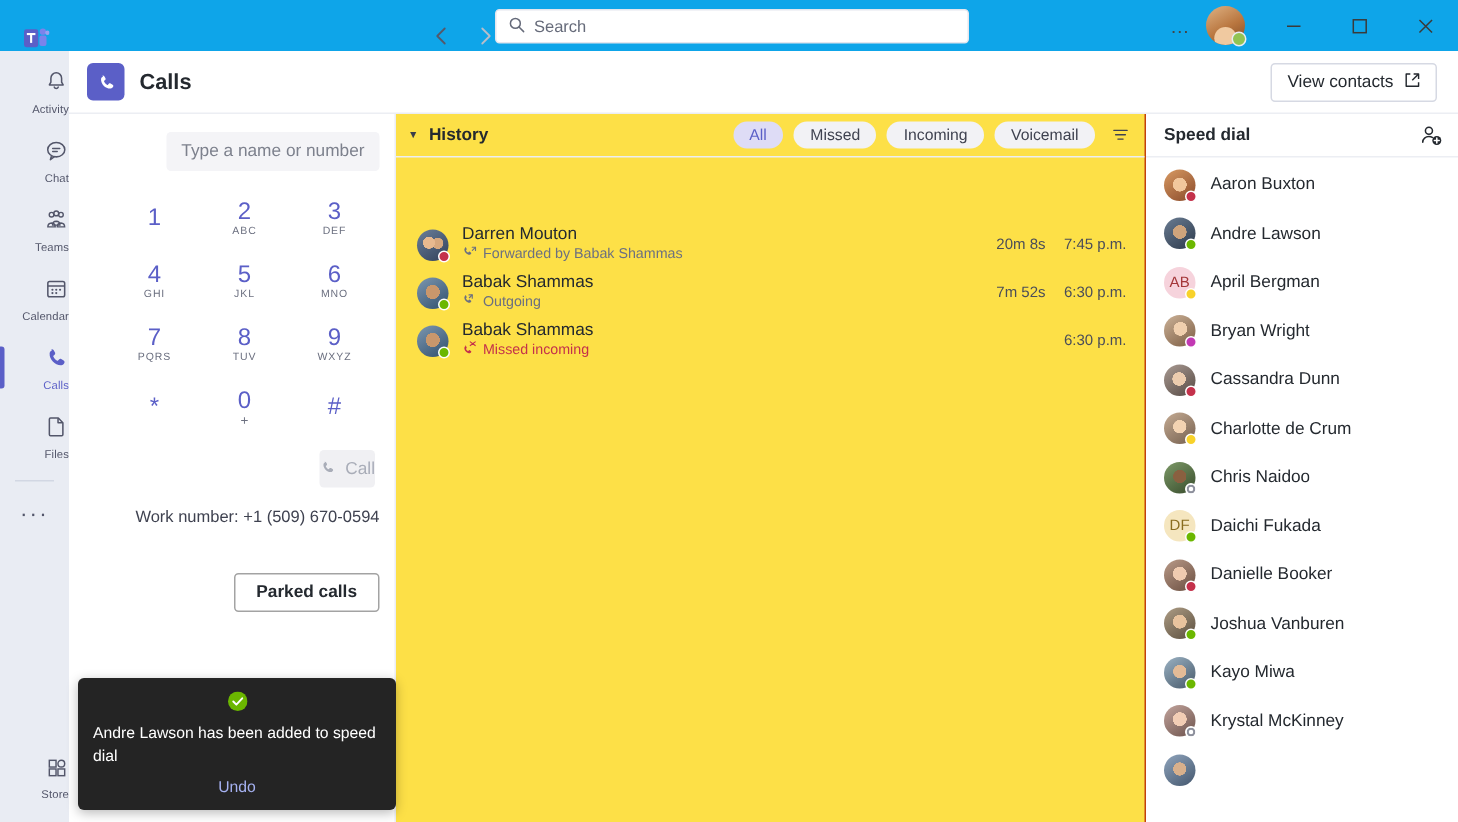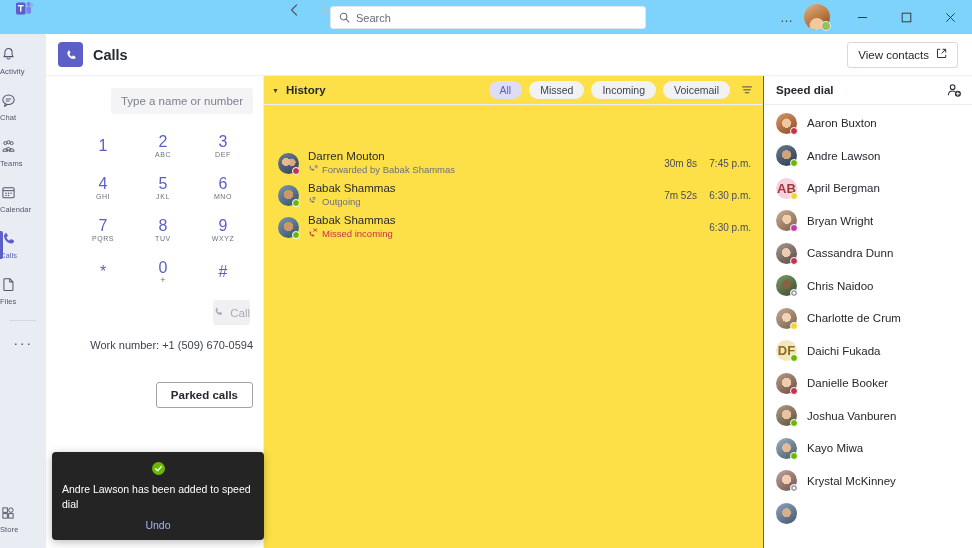--- a/index.html
+++ b/index.html
@@ -8,22 +8,22 @@
     font-family: "Liberation Sans", sans-serif;
     background: #e9ecf3;
     overflow: hidden;
     -webkit-font-smoothing: antialiased;
   }
   .app { position: relative; width: 972px; height: 548px; display: flex; flex-direction: column; }
 
   
   .titlebar {
     height: 34px; flex: 0 0 34px;
-    background: #7dd3fc;
-    display: flex; align-items: flex-start;
+    background: #0ea5e9;
+    display: flex; align-items: flex-end;
     position: relative;
   }
   .tb-logo { width: 48px; display: flex; align-items: center; justify-content: center; }
   .tb-logo svg { display: block; }
   .tb-nav { display: flex; align-items: center; gap: 10px; margin-left: 236px; }
   .navbtn {
     width: 20px; height: 20px; display: flex; align-items: center; justify-content: center;
     color: #55586a; font-size: 13px; line-height: 1; cursor: pointer;
   }
   .navbtn.disabled { color: #b9bdc9; }
@@ -68,21 +68,21 @@
   .body { flex: 1; display: flex; min-height: 0; }
 
   
   .rail {
     width: 46px; flex: 0 0 46px; background: #e9ecf3;
     display: flex; flex-direction: column; align-items: center;
     padding-top: 4px; position: relative;
   }
   .rail-item {
     width: 46px; height: 46px; display: flex; flex-direction: column;
-    align-items: flex-start; justify-content: center; gap: 1px;
+    align-items: flex-end; justify-content: center; gap: 1px;
     color: #53566a; cursor: pointer; position: relative;
   }
   .rail-item .rl { font-size: 7.5px; line-height: 1; letter-spacing: .1px; }
   .rail-item.active { color: #5b5fc7; }
   .rail-item.active::before {
     content: ""; position: absolute; left: 0; top: 9px;
     width: 3px; height: 28px; border-radius: 0 2px 2px 0; background: #5b5fc7;
   }
   .rail-more { width: 46px; height: 34px; display: flex; align-items: center; justify-content: center;
     color: #53566a; font-size: 15px; letter-spacing: 1.5px; cursor: pointer; margin-top: 2px; }
@@ -186,21 +186,21 @@
     padding: 0 10px 0 12px; border-bottom: 1px solid #eceef3;
   }
   .sd-title { font-size: 11.5px; font-weight: bold; color: #24292f; }
   .sd-add { margin-left: auto; cursor: pointer; display: flex; align-items: center; }
   .sd-list { flex: 1; overflow: hidden; padding-top: 2px; }
   .sd-row { height: 32.5px; display: flex; align-items: center; padding: 0 12px; cursor: pointer; }
   .sd-av { position: relative; width: 21px; height: 21px; margin-right: 10px; flex: 0 0 21px; }
   .sd-av .ph {
     width: 21px; height: 21px; border-radius: 50%; overflow: hidden;
     display: flex; align-items: center; justify-content: center;
-    font-size: 13px; font-weight: bold; letter-spacing: .2px;
+    font-size: 10px; font-weight: normal; letter-spacing: .2px;
   }
   .sd-name { font-size: 11.5px; color: #24292f; white-space: nowrap; overflow: hidden; text-overflow: ellipsis; }
 
   
   .toast {
     position: absolute; left: 52px; bottom: 8px; width: 212px;
     background: #242424; border-radius: 4px; padding: 9px 10px;
     display: flex; align-items: center; gap: 8px;
     box-shadow: 0 2px 8px rgba(0,0,0,.28);
     flex-direction: column;
@@ -478,21 +478,21 @@
                   <span>
                     <svg width="10" height="10" viewBox="0 0 12 12">
                         <path d="M2.3 2.1c.3-.2.7 0 .9.3l.5.9c.1.3.1.6-.1.8l-.4.4c-.1.1-.1.2 0 .3.3.7.8 1.2 1.5 1.6.1 0 .2 0 .3-.1l.4-.4c.2-.2.5-.3.8-.1l.9.5c.3.2.4.5.3.9-.2.5-.6.8-1.1.9-2.3.1-4.6-2.1-4.4-4.4.1-.5.4-.9.9-1.1z" fill="#6c7080"></path>
                         <path d="M8.2 2.2h2.6v2.6" fill="none" stroke="#6c7080" stroke-width=".9" stroke-linecap="round" stroke-linejoin="round"></path>
                         <path d="M10.7 2.3 8.3 4.7" stroke="#6c7080" stroke-width=".9" stroke-linecap="round"></path>
                       </svg>
                   </span>
                   <span>Forwarded by Babak Shammas</span>
                 </div>
               </div>
-              <div class="hr-dur">30m 8s</div>
+              <div class="hr-dur">20m 8s</div>
               <div class="hr-time">7:45 p.m.</div>
             </div>
 
             <div class="hist-row">
               <div class="hr-av">
                 <div class="ph" style="background:linear-gradient(145deg,#7d97b0 0%,#31506e 100%)">
                   <div class="face" style="background:radial-gradient(circle at 50% 46%, #c9976c 30%, transparent 31%)"></div>
                 </div>
                 <div class="hr-badge" style="background:#6bb700"></div>
               </div>
@@ -597,36 +597,36 @@
                 <div class="ph" style="background:linear-gradient(145deg,#a99a92 0%,#564a44 100%)">
                     <div class="face" style="background:radial-gradient(circle at 48% 46%, #ecccae 28%, transparent 29%)"></div>
                   </div>
                 <div class="hr-badge" style="background:#c4314b"></div>
               </div>
               <div class="sd-name">Cassandra Dunn</div>
             </div>
 
             <div class="sd-row">
               <div class="sd-av">
+                <div class="ph" style="background:linear-gradient(145deg,#c5ab93 0%,#75604f 100%)">
+                    <div class="face" style="background:radial-gradient(circle at 50% 45%, #f3d3b2 28%, transparent 29%)"></div>
+                  </div>
+                <div class="hr-badge" style="background:#f8d22a"></div>
+              </div>
+              <div class="sd-name">Charlotte de Crum</div>
+            </div>
+
+            <div class="sd-row">
+              <div class="sd-av">
                 <div class="ph" style="background:linear-gradient(145deg,#7d9a68 0%,#384c2c 100%)">
                     <div class="face" style="background:radial-gradient(circle at 50% 46%, #8a6040 28%, transparent 29%)"></div>
                   </div>
                 <div class="hr-badge" style="background:#fff;border-color:#fff;box-shadow:inset 0 0 0 1.5px #8d909c"></div>
               </div>
               <div class="sd-name">Chris Naidoo</div>
-            </div>
-
-            <div class="sd-row">
-              <div class="sd-av">
-                <div class="ph" style="background:linear-gradient(145deg,#c5ab93 0%,#75604f 100%)">
-                    <div class="face" style="background:radial-gradient(circle at 50% 45%, #f3d3b2 28%, transparent 29%)"></div>
-                  </div>
-                <div class="hr-badge" style="background:#f8d22a"></div>
-              </div>
-              <div class="sd-name">Charlotte de Crum</div>
             </div>
 
             <div class="sd-row">
               <div class="sd-av">
                 <div class="ph" style="background:#f5e6bf;color:#8a6d1f">DF</div>
                 <div class="hr-badge" style="background:#6bb700"></div>
               </div>
               <div class="sd-name">Daichi Fukada</div>
             </div>
 

